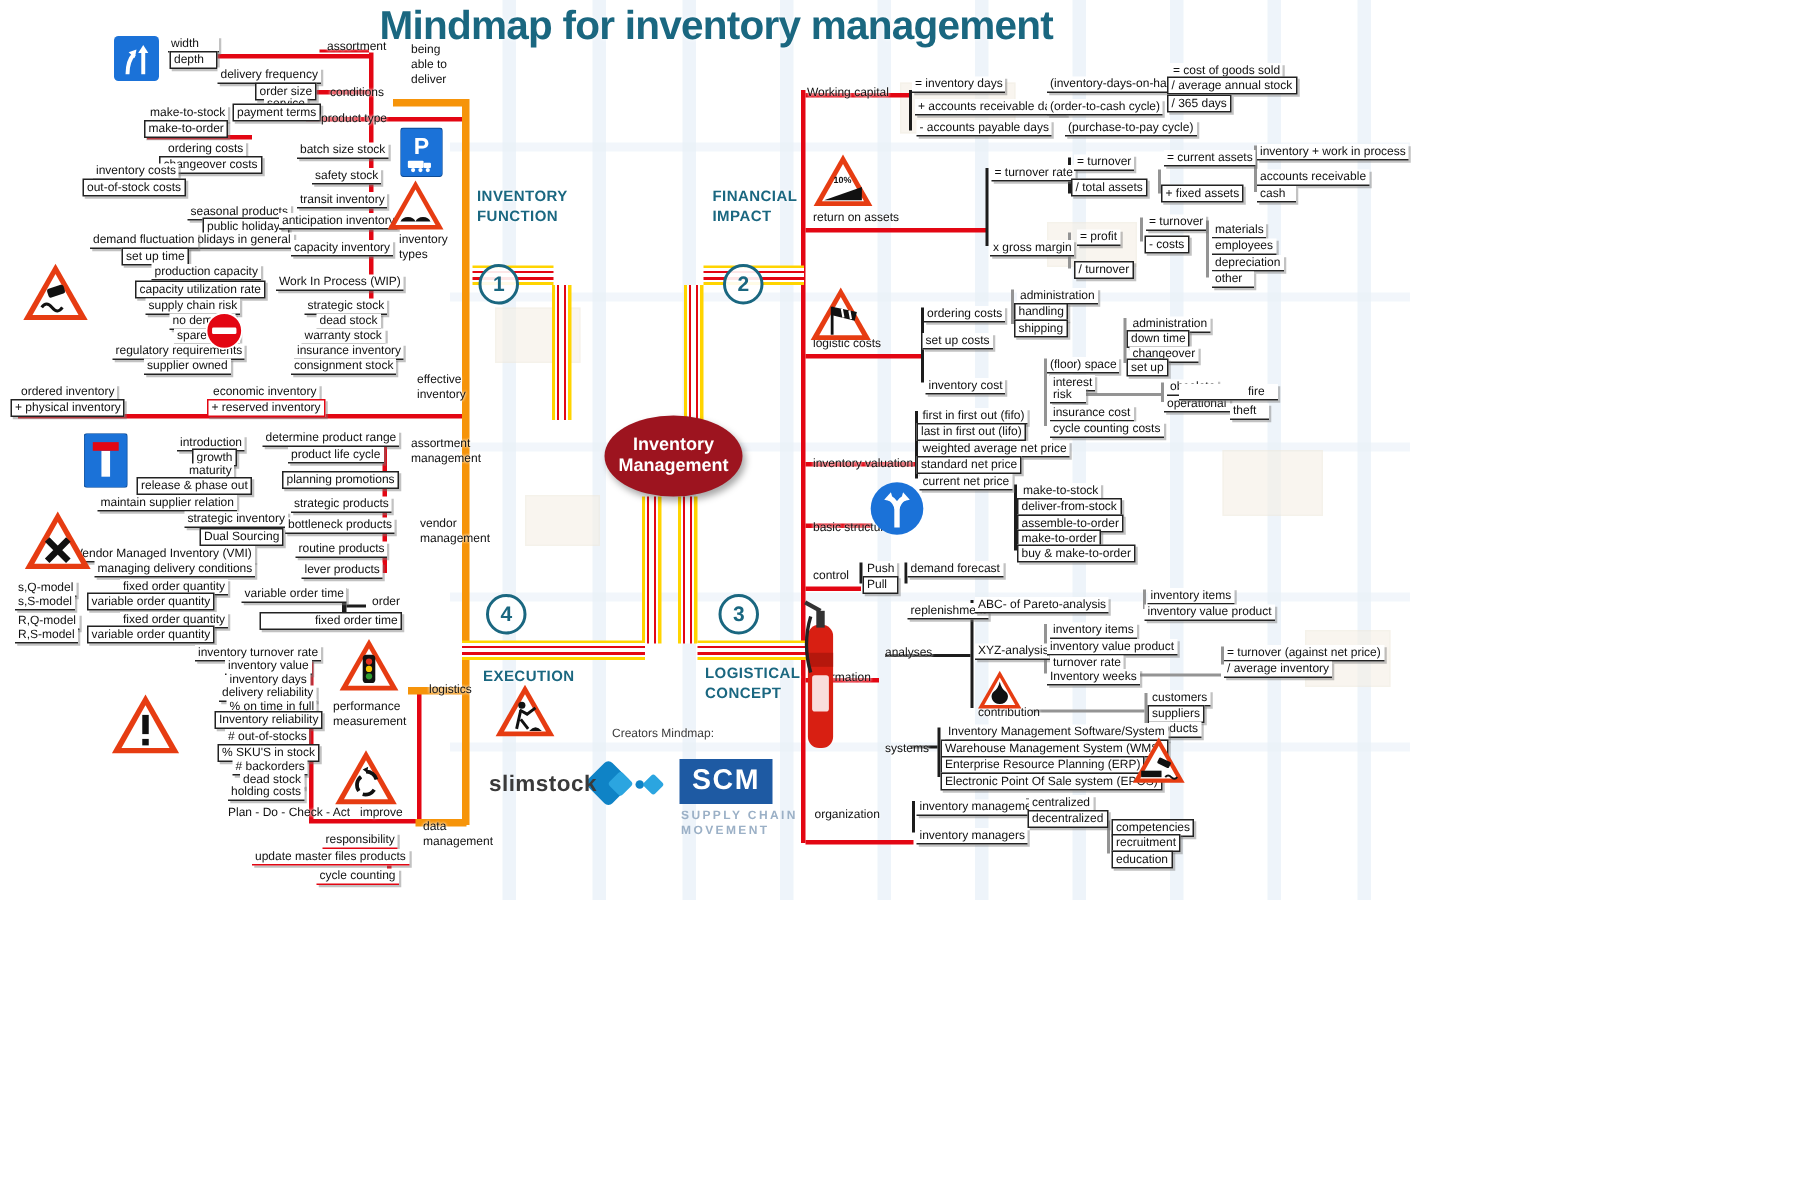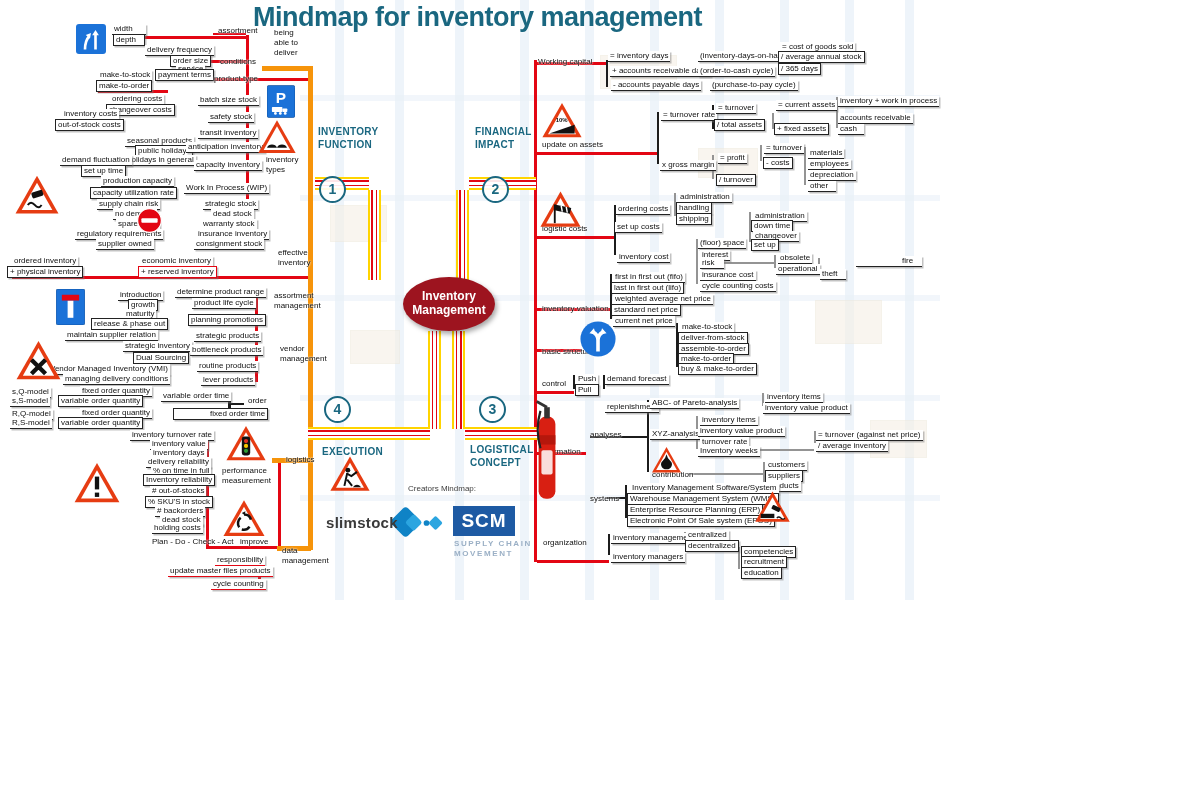--- a/index.html
+++ b/index.html
@@ -264,21 +264,21 @@
       <div class="n p" style="left: 536px; top: 57px;">Working capital</div>
       <div class="n u" style="left: 608px; top: 51px;">= inventory days</div>
       <div class="n u" style="left: 698px; top: 51px;">(inventory-days-on-hand)</div>
       <div class="n u" style="left: 610px; top: 66px;">+ accounts receivable days</div>
       <div class="n u" style="left: 698px; top: 66px;">(order-to-cash cycle)</div>
       <div class="n u" style="left: 611px; top: 80px;">- accounts payable days</div>
       <div class="n u" style="left: 698px; top: 80px; margin-left: 12px;">(purchase-to-pay cycle)</div>
       <div class="n u" style="left: 780px; top: 42px;">= cost of goods sold</div>
       <div class="n b" style="left: 778px; top: 51px;">/ average annual stock</div>
       <div class="n b" style="left: 778px; top: 63px;">/ 365 days</div>
-      <div class="n p" style="left: 540px; top: 140px;">update on assets</div>
+      <div class="n p" style="left: 540px; top: 140px;">return on assets</div>
       <div class="n u" style="left: 661px; top: 110px;">= turnover rate</div>
       <div class="n u" style="left: 716px; top: 103px;">= turnover</div>
       <div class="n b" style="left: 714px; top: 119px;">/ total assets</div>
       <div class="n u" style="left: 776px; top: 100px;">= current assets</div>
       <div class="n b" style="left: 774px; top: 123px;">+ fixed assets</div>
       <div class="n u" style="left: 838px; top: 96px;">inventory + work in process</div>
       <div class="n u" style="left: 838px; top: 113px;">accounts receivable</div>
       <div class="n u" style="left: 838px; top: 124px; min-width: 22px;">cash</div>
       <div class="n u" style="left: 660px; top: 160px;">x gross margin</div>
       <div class="n u" style="left: 718px; top: 153px;">= profit</div>
@@ -300,21 +300,21 @@
       <div class="n u" style="left: 753px; top: 231px;">changeover</div>
       <div class="n b" style="left: 751px; top: 239px;">set up</div>
       <div class="n u" style="left: 617px; top: 252px;">inventory cost</div>
       <div class="n u" style="left: 698px; top: 238px;">(floor) space</div>
       <div class="n u" style="left: 700px; top: 250px;">interest</div>
       <div class="n u" style="left: 700px; top: 258px; min-width: 20px;">risk</div>
       <div class="n u" style="left: 700px; top: 270px;">insurance cost</div>
       <div class="n u" style="left: 700px; top: 281px;">cycle counting costs</div>
       <div class="n u" style="left: 778px; top: 253px;">obsolete</div>
       <div class="n u" style="left: 776px; top: 264px;">operational</div>
-      <div class="n u" style="left: 856px; top: 256px; min-width: 18px; padding-left: 46px;">fire</div>
+      <div class="n u" style="left: 786px; top: 256px; min-width: 18px; padding-left: 46px;">fire</div>
       <div class="n u" style="left: 820px; top: 269px; min-width: 22px;">theft</div>
       <div class="n p" style="left: 540px; top: 304px;">inventory valuation</div>
       <div class="n u" style="left: 613px; top: 272px;">first in first out (fifo)</div>
       <div class="n b" style="left: 611px; top: 282px;">last in first out (lifo)</div>
       <div class="n u" style="left: 613px; top: 294px;">weighted average net price</div>
       <div class="n b" style="left: 611px; top: 304px;">standard net price</div>
       <div class="n u" style="left: 613px; top: 316px;">current net price</div>
       <div class="n p" style="left: 540px; top: 347px;">basic structure</div>
       <div class="n u" style="left: 680px; top: 322px;">make-to-stock</div>
       <div class="n b" style="left: 678px; top: 332px;">deliver-from-stock</div>

